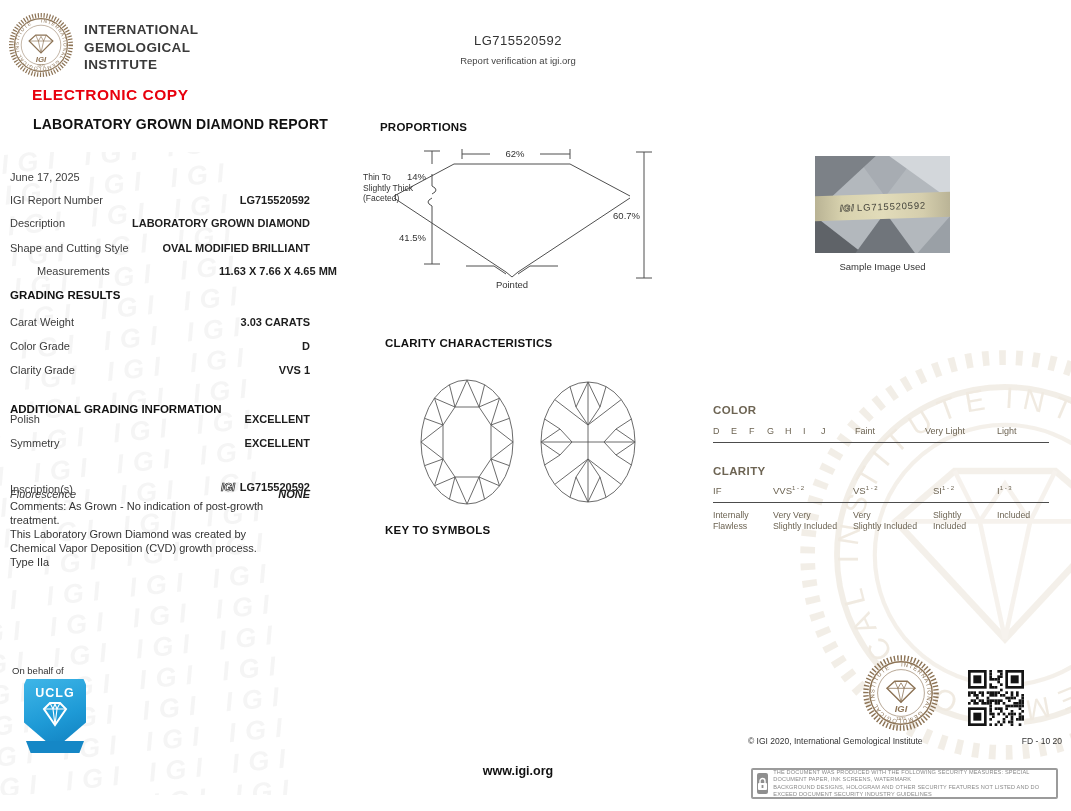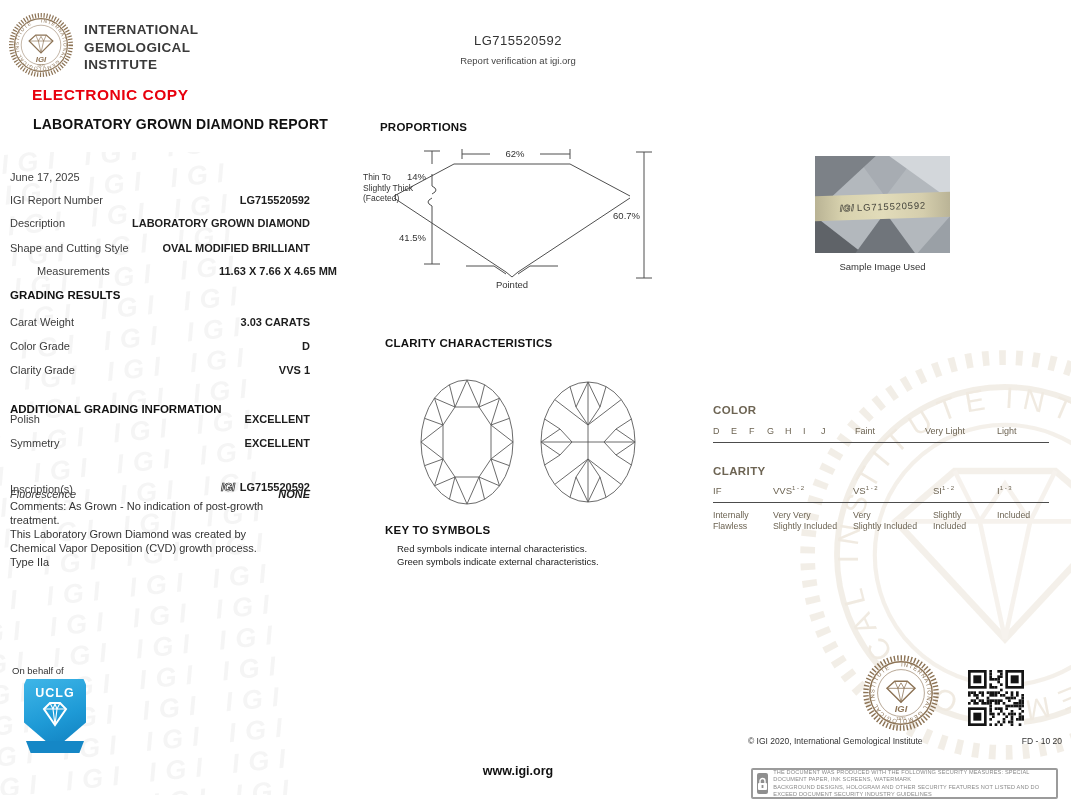--- a/index.html
+++ b/index.html
@@ -238,22 +238,20 @@
       <ellipse cx="50" cy="65" rx="47" ry="60"></ellipse>
       <path d="M50 5 V125 M3 65 H97"></path>
       <path d="M50 48 L83.2 22.6 M50 48 L16.8 22.6 M50 82 L83.2 107.4 M50 82 L16.8 107.4"></path>
       <path d="M50 5 L38 30 L50 48 L62 30 Z M50 125 L38 100 L50 82 L62 100 Z"></path>
       <path d="M97 65 L78 52 L66 65 L78 78 Z M3 65 L22 52 L34 65 L22 78 Z"></path>
       <path d="M93.4 42 L78 52 M93.4 88 L78 78 M6.6 42 L22 52 M6.6 88 L22 78 M68 9.7 L62 30 M32 9.7 L38 30 M68 120.3 L62 100 M32 120.3 L38 100"></path>
     </g>
   </svg>
 
   <div class="abs sec-title" style="left:385px;top:524px;">KEY TO SYMBOLS</div>
-  <div class="abs key-lines ws">Red symbols indicate internal characteristics.
-Green symbols indicate external characteristics.</div>
 
   <div class="abs simg">
     <div class="f" style="background:#a7acb2;clip-path:polygon(30% 0,75% 0,52% 42%);"></div>
     <div class="f" style="background:#7c8187;clip-path:polygon(0 0,45% 0,0 58%);"></div>
     <div class="f" style="background:#d3d7db;clip-path:polygon(55% 0,100% 0,100% 45%);"></div>
     <div class="f" style="background:#5f6368;clip-path:polygon(0 62%,35% 100%,0 100%);"></div>
     <div class="f" style="background:#70757b;clip-path:polygon(30% 100%,52% 58%,74% 100%);"></div>
     <div class="f" style="background:#9aa0a6;clip-path:polygon(76% 100%,100% 62%,100% 100%);"></div>
     <div class="band">
       <svg width="15" height="11" viewBox="0 0 17 12" style="margin-right:3px;">

